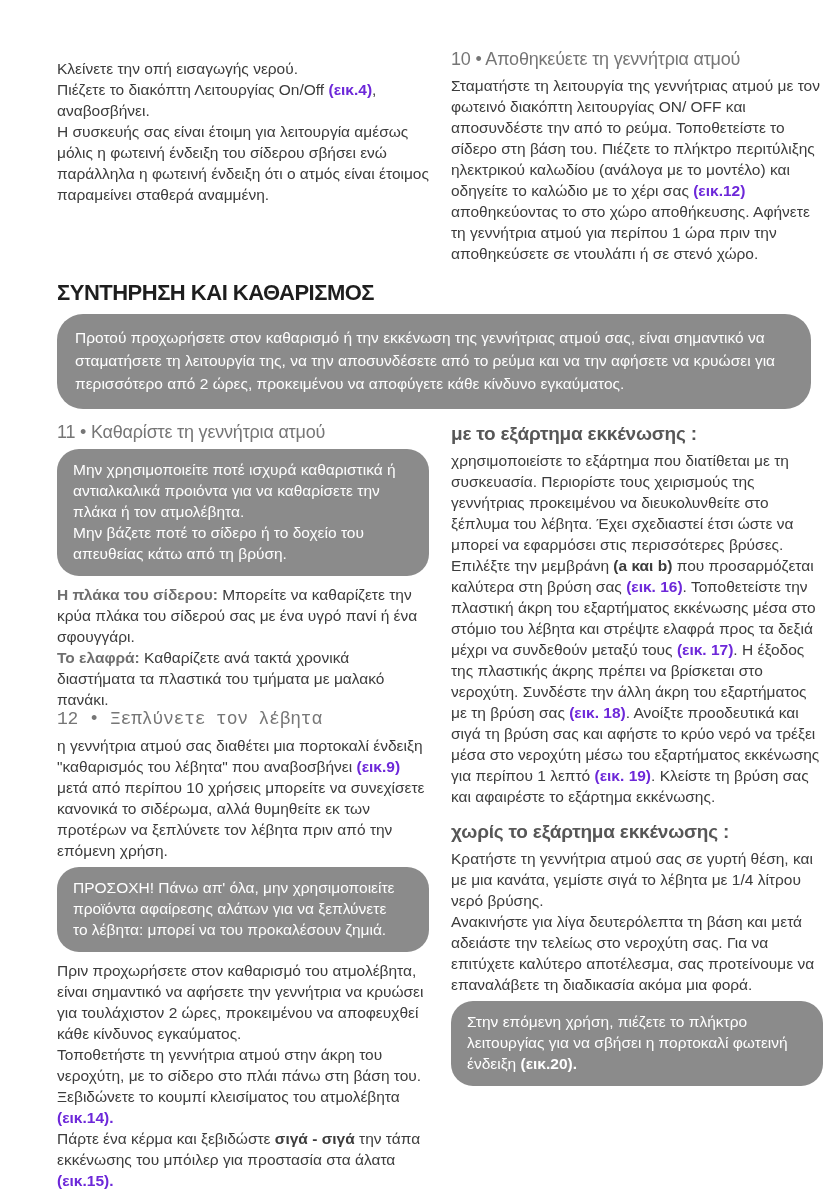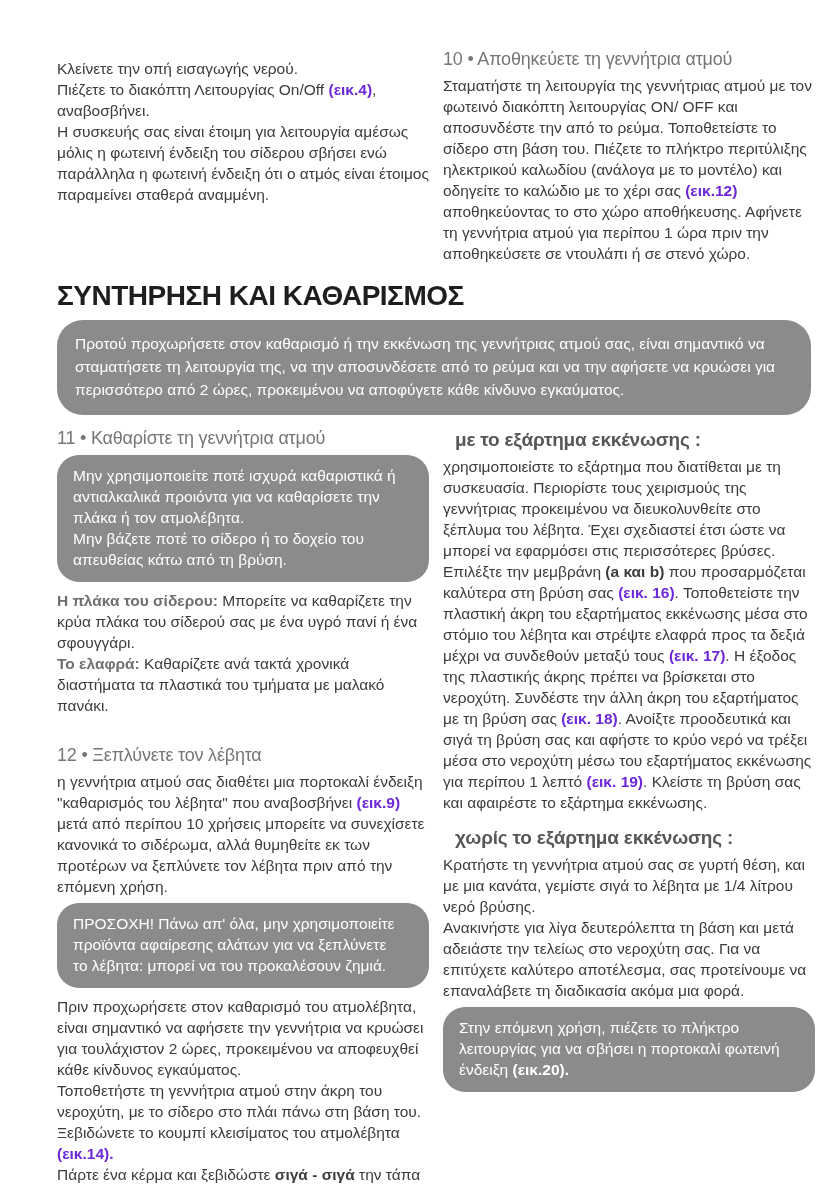--- a/index.html
+++ b/index.html
@@ -6,38 +6,38 @@
   .page{
     position:relative;
     width:839px;height:1189px;
     background:#ffffff;
     box-sizing:border-box;
     padding:50px 28px 0 57px;
     font-family:"Liberation Sans", sans-serif;
     color:#3c3c3c;
     overflow:hidden;
   }
-  .row{display:flex;gap:14px;align-items:flex-start;}
+  .row{display:flex;gap:22px;align-items:flex-start;}
   .col{width:372px;flex:0 0 372px;box-sizing:border-box;}
   .body{
     font-size:15.5px;line-height:21px;margin:0;color:#3c3c3c;
   }
   .intro{margin-top:8px;}
   h1.sec-title{
-    font-size:28px;font-weight:700;color:#1e1e1e;
+    font-size:22px;font-weight:700;color:#1e1e1e;
     margin:16px 0 8px 0;letter-spacing:-0.5px;
   }
   h2.num-head{
     font-size:18px;font-weight:400;color:#767676;
     line-height:1.08;margin:0 0 6px 0;letter-spacing:-0.2px;
   }
-  h2.num-head.mt{margin-top:30px;}
+  h2.num-head.mt{margin-top:0;font-family:Liberation Mono, monospace;}
   h3.sub-head{
     font-size:19px;font-weight:700;color:#575757;
-    margin:0 0 5px 12px;letter-spacing:-0.2px;
+    margin:0 0 5px 0;letter-spacing:-0.2px;
   }
   h3.sub-head.mt{margin-top:14px;}
   .greybox{
     background:#8b8b8b;color:#ffffff;
     border-radius:22px;
     padding:10px 32px 12px 16px;
     margin:6px 0 8px 0;
   }
   .greybox p{margin:0;font-size:15.5px;line-height:21px;color:#ffffff;}
   .banner{border-radius:26px;padding:12px 18px 14px 18px;margin:2px 0 14px 0;}

